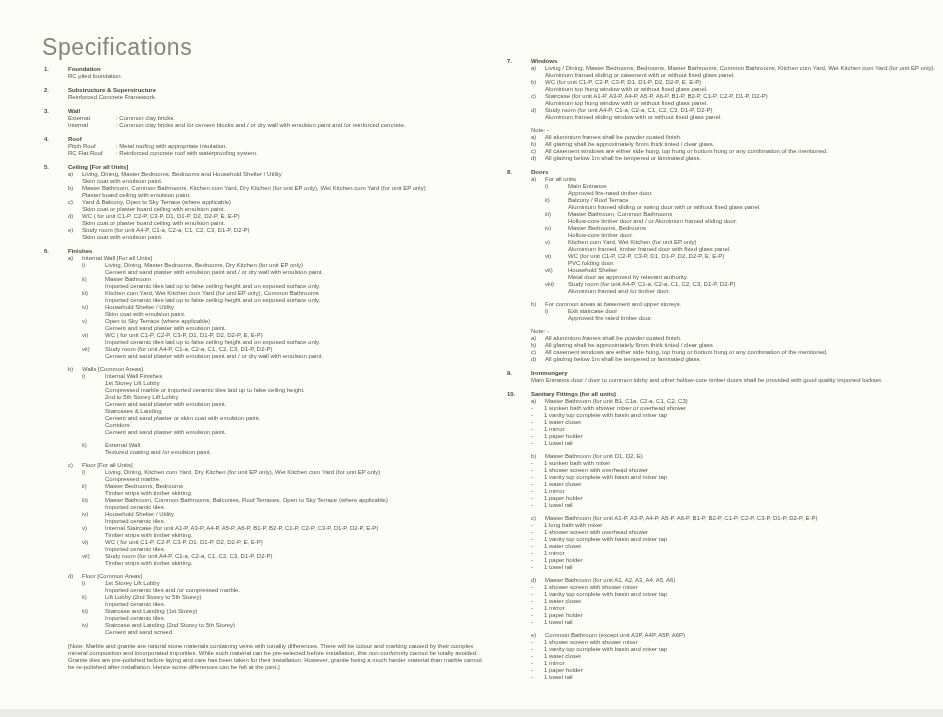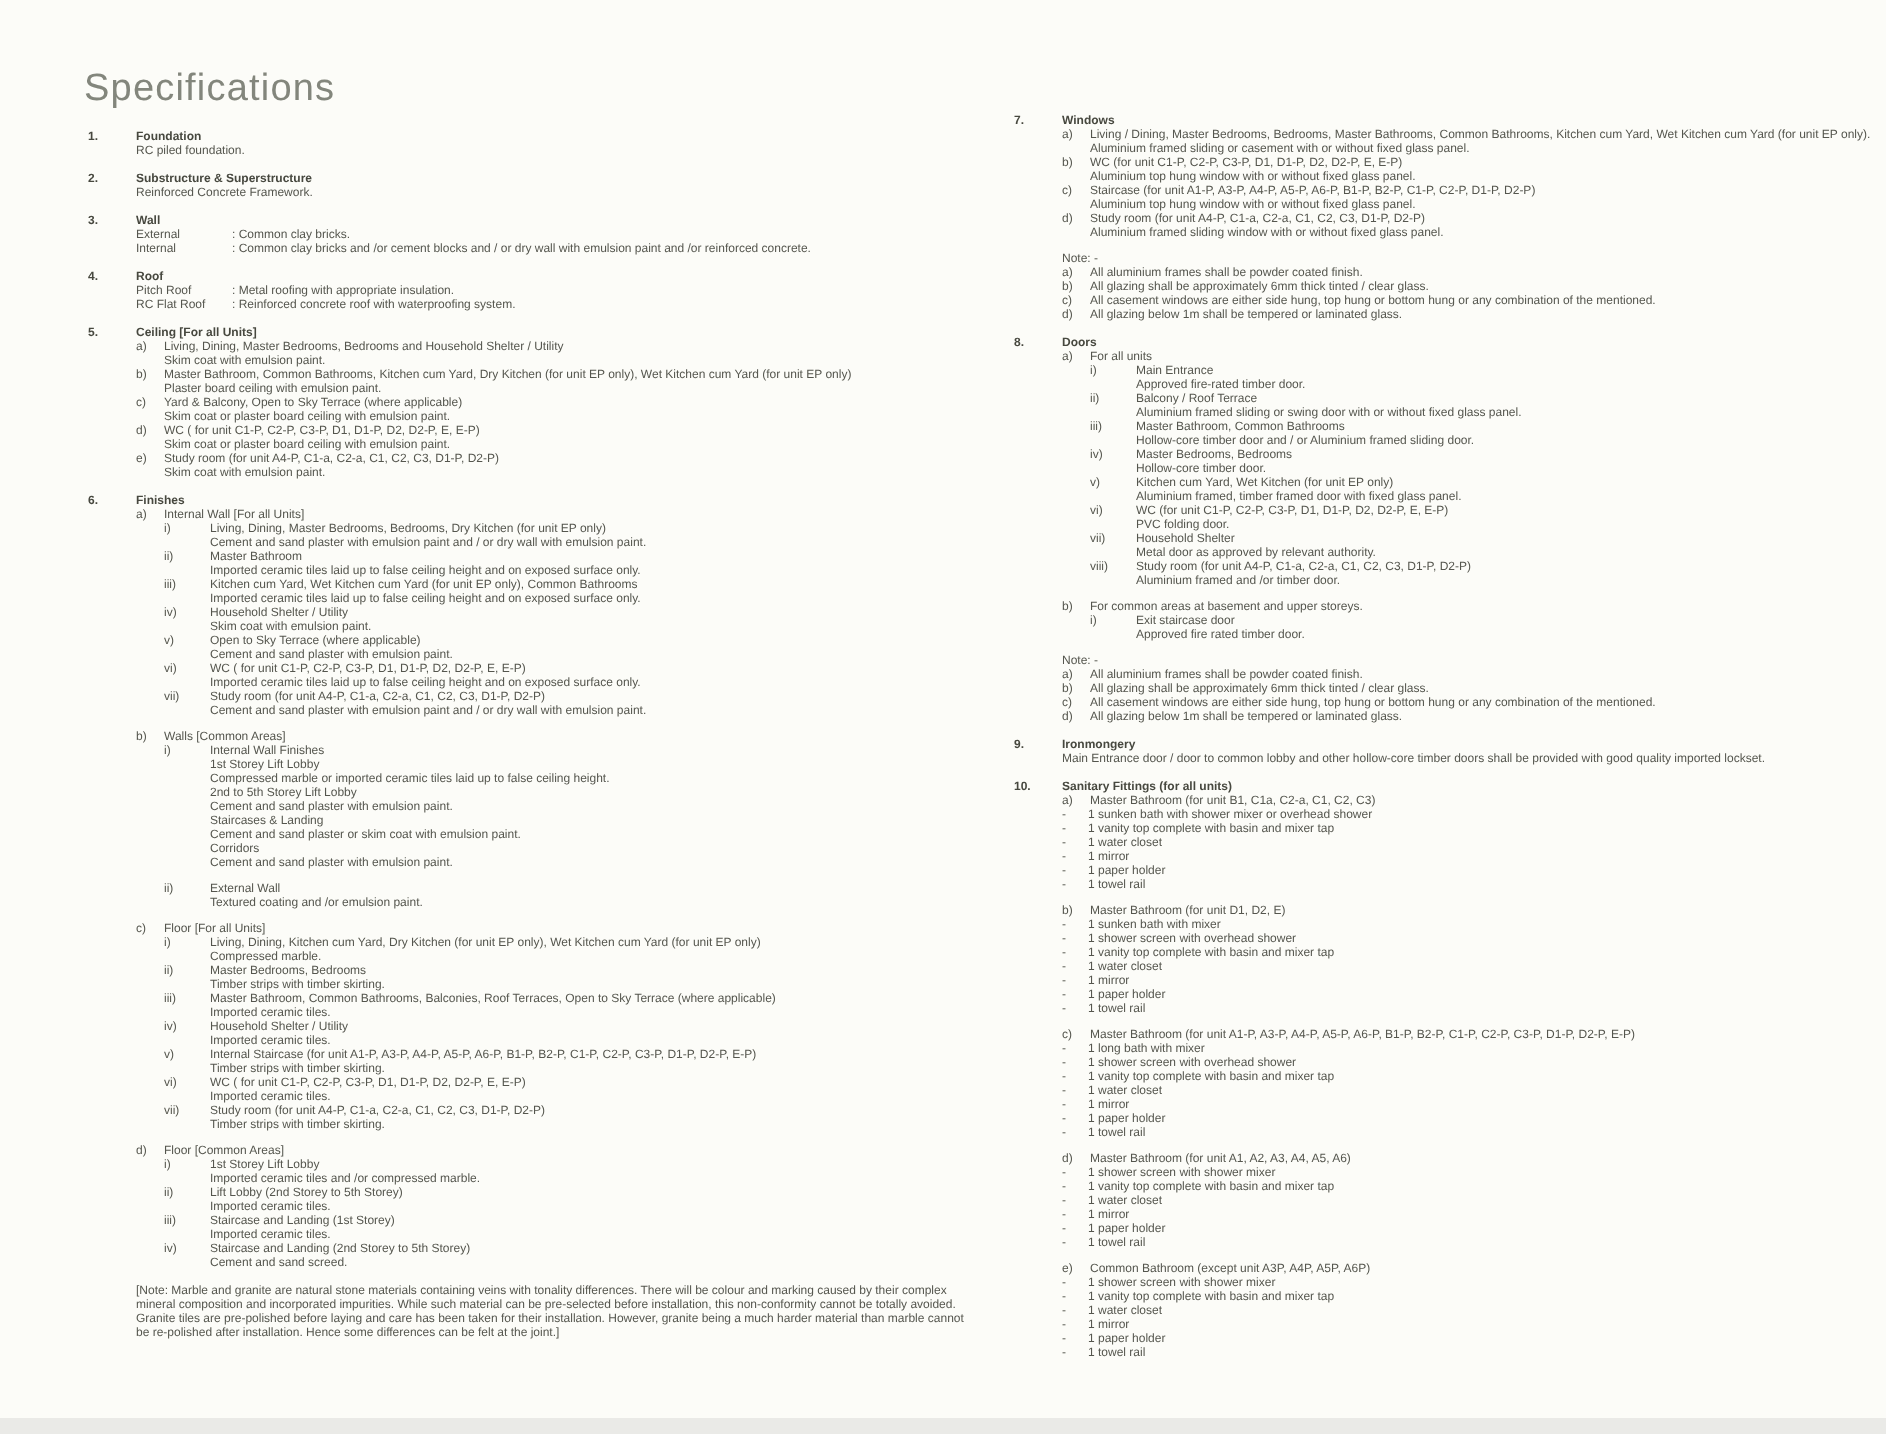--- a/index.html
+++ b/index.html
@@ -5,21 +5,21 @@
   html,body{margin:0;padding:0;}
   body{
     width:943px;height:717px;position:relative;overflow:hidden;
     background:#fcfcf8;
     font-family:"Liberation Sans","DejaVu Sans",sans-serif;
     color:#55564e;
     -webkit-font-smoothing:antialiased;
   }
   .page-title{
     position:absolute;left:42px;top:34px;margin:0;
-    font-size:19px;font-weight:400;letter-spacing:.6px;color:#83867c;text-align:right;
+    font-size:23px;font-weight:400;letter-spacing:.6px;color:#83867c;text-align:right;
   }
   .col{position:absolute;font-size:6px;line-height:7px;}
   .col-left{left:44px;top:66px;width:442px;}
   .col-right{left:507px;top:58px;width:432px;}
   .section{margin-bottom:7px;}
   .sec-head{display:flex;font-weight:bold;color:#47483f;}
   .sec-head .num{flex:0 0 24px;}
   .sec-body{padding-left:24px;}
   .line{display:flex;align-items:baseline;}
   .line .tx{flex:1;}

